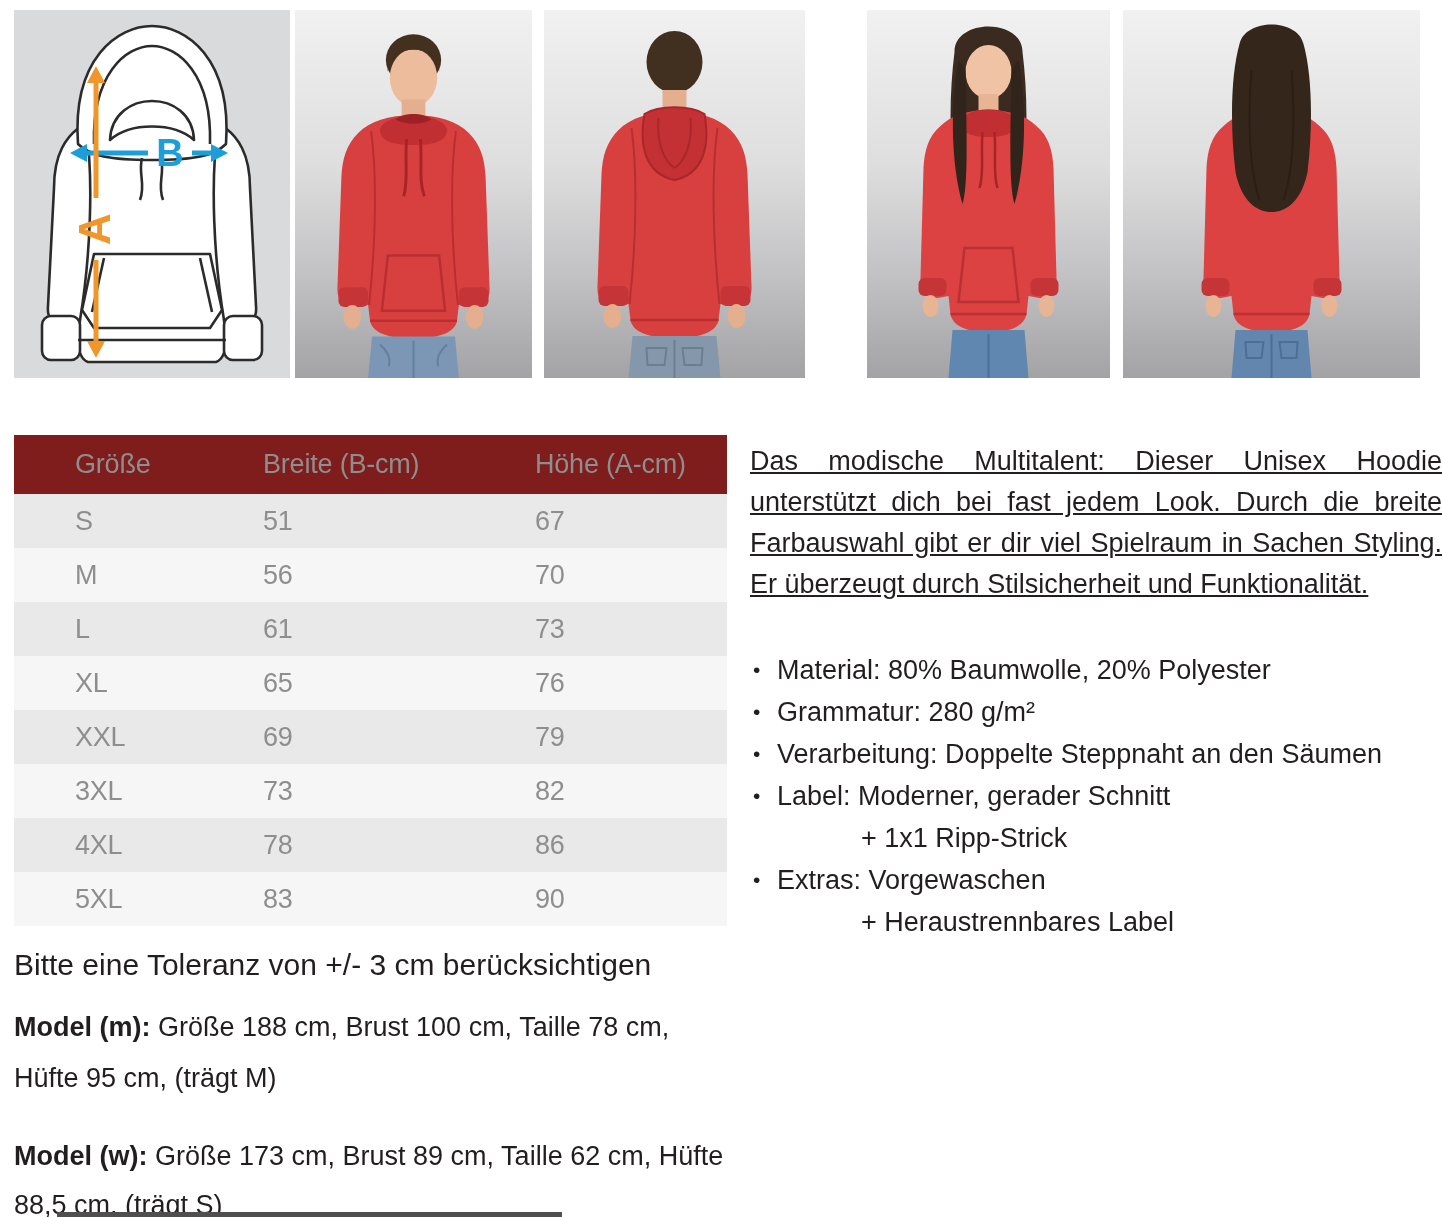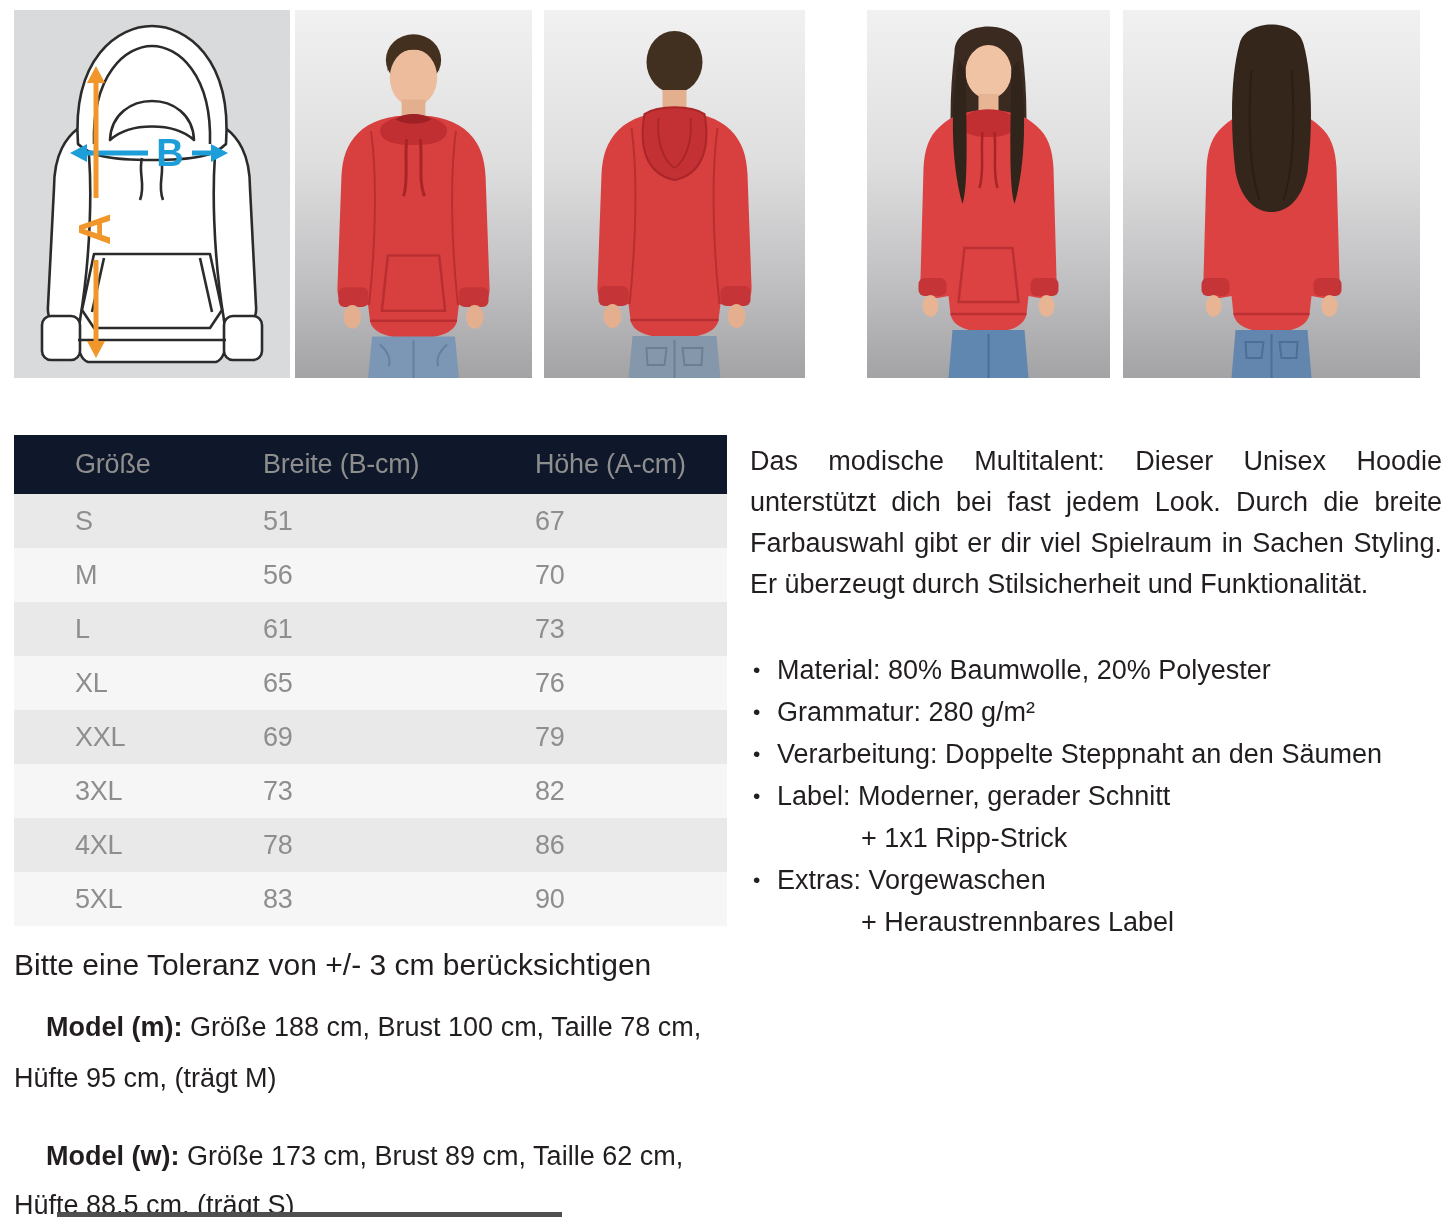--- a/index.html
+++ b/index.html
@@ -15,39 +15,39 @@
   #photoMB{left:544px;width:261px;}
   #photoFF{left:867px;width:243px;}
   #photoFB{left:1123px;width:297px;}
   .cell svg{display:block;width:100%;height:100%;}
   
   table.sizes{
     position:absolute;left:14px;top:435px;width:713px;
     border-collapse:collapse;table-layout:fixed;
     font-size:27px;letter-spacing:-0.2px;color:#8e8e8e;
   }
-  table.sizes th{height:57px;font-weight:400;text-align:left;background:#0f172a;}
+  table.sizes th{height:57px;font-weight:400;text-align:left;background:#7f1d1d;}
   table.sizes td{height:52px;text-align:left;}
   table.sizes tbody tr:nth-child(odd){background:#e9e9ea;}
   table.sizes tbody tr:nth-child(even){background:#f6f6f7;}
   .c1{padding-left:61px;}
   .c3{padding-left:14px;}
   
   .desc{position:absolute;left:750px;top:441px;width:692px;}
-  .intro{margin:0;font-size:27px;line-height:41px;text-align:justify;}
+  .intro{margin:0;font-size:27px;line-height:41px;text-align:justify;text-decoration:underline;}
   ul.specs{list-style:none;margin:44px 0 0 0;padding:0;font-size:27px;}
   ul.specs li{position:relative;padding-left:27px;line-height:42px;}
   ul.specs li::before{content:"\2022";position:absolute;left:3px;top:0;line-height:42px;font-size:21px;}
   .spec-sub{margin-left:84px;line-height:42px;}
   
   .tolerance{position:absolute;left:14px;top:948px;width:712px;font-size:30px;margin:0;}
   .model{position:absolute;left:14px;width:714px;font-size:27px;line-height:51px;margin:0;}
   #modelM{top:1002px;}
   #modelW{top:1132px;line-height:49px;}
-  .model .b{font-weight:700;margin-left:32px;}
+  .model .b{font-weight:700;}
   .cutbar{position:absolute;left:57px;top:1212px;width:505px;height:5px;background:#4f4f4f;}
 </style>
 </head>
 <body>
 
 <div class="cell" id="diagram">
   <svg viewBox="0 0 276 368">
     <g stroke="#2b2b2b" stroke-width="2.6" fill="#ffffff" stroke-linejoin="round">
       <path d="M88,108 C70,112 56,122 48,138 C42,150 40,164 40,178 L34,296 C33,308 38,314 48,313 L66,310 L64,330 C64,342 68,350 74,352 L202,352 C208,350 212,342 212,330 L210,310 L228,313 C238,314 243,308 242,296 L236,178 C236,164 234,150 228,138 C220,122 206,112 188,108 Z"></path>
       <path d="M72,118 C80,170 76,250 66,310" fill="none"></path>

